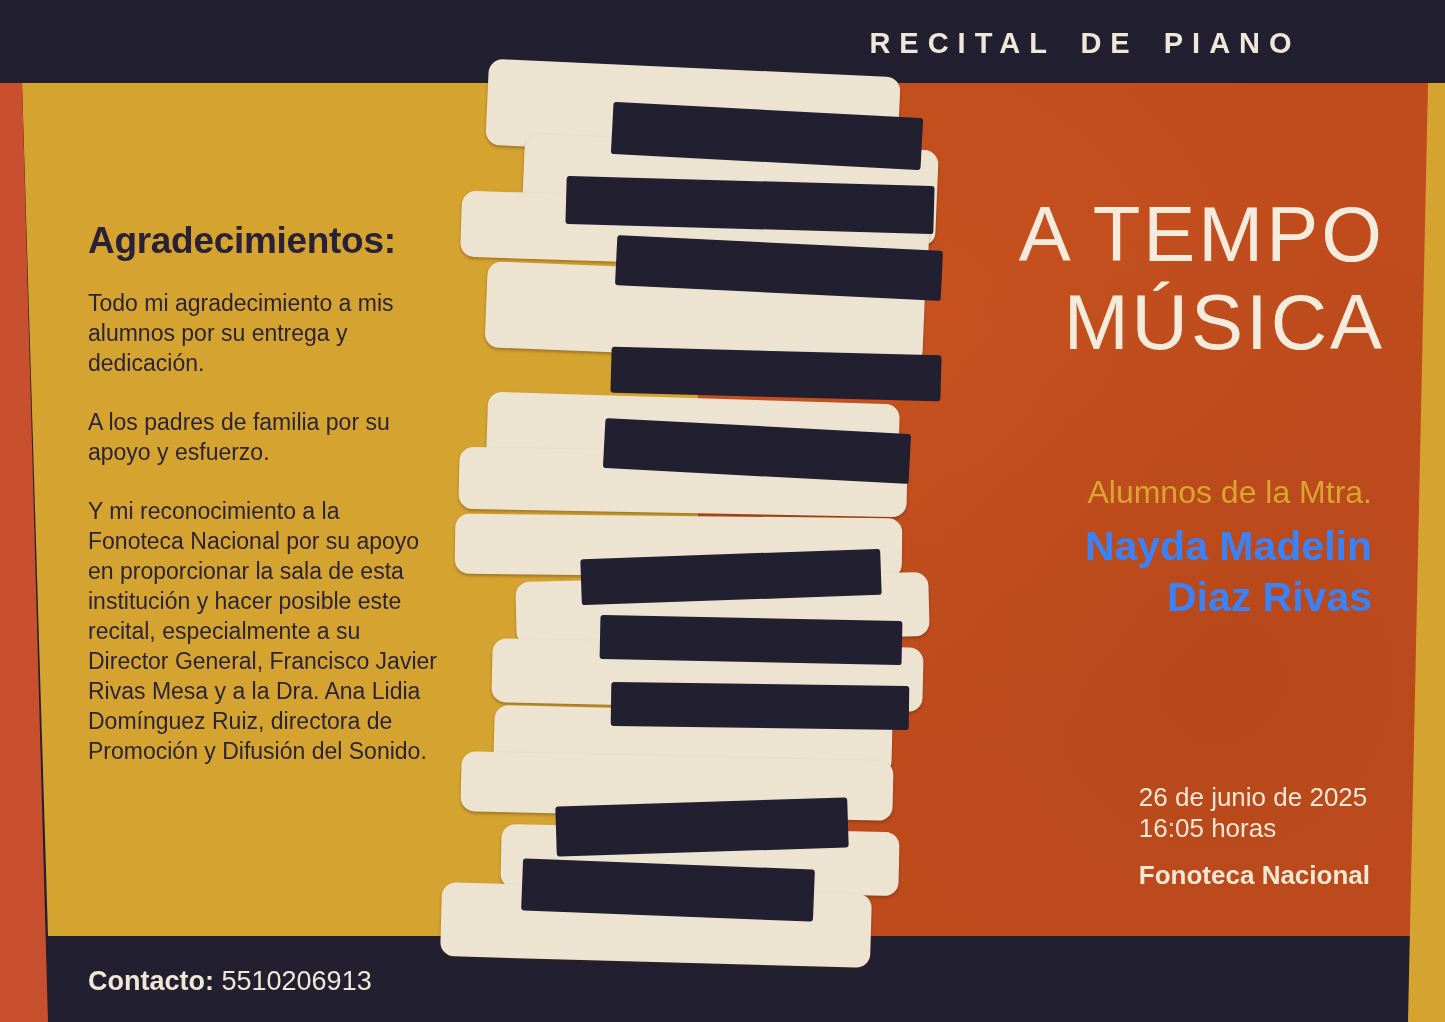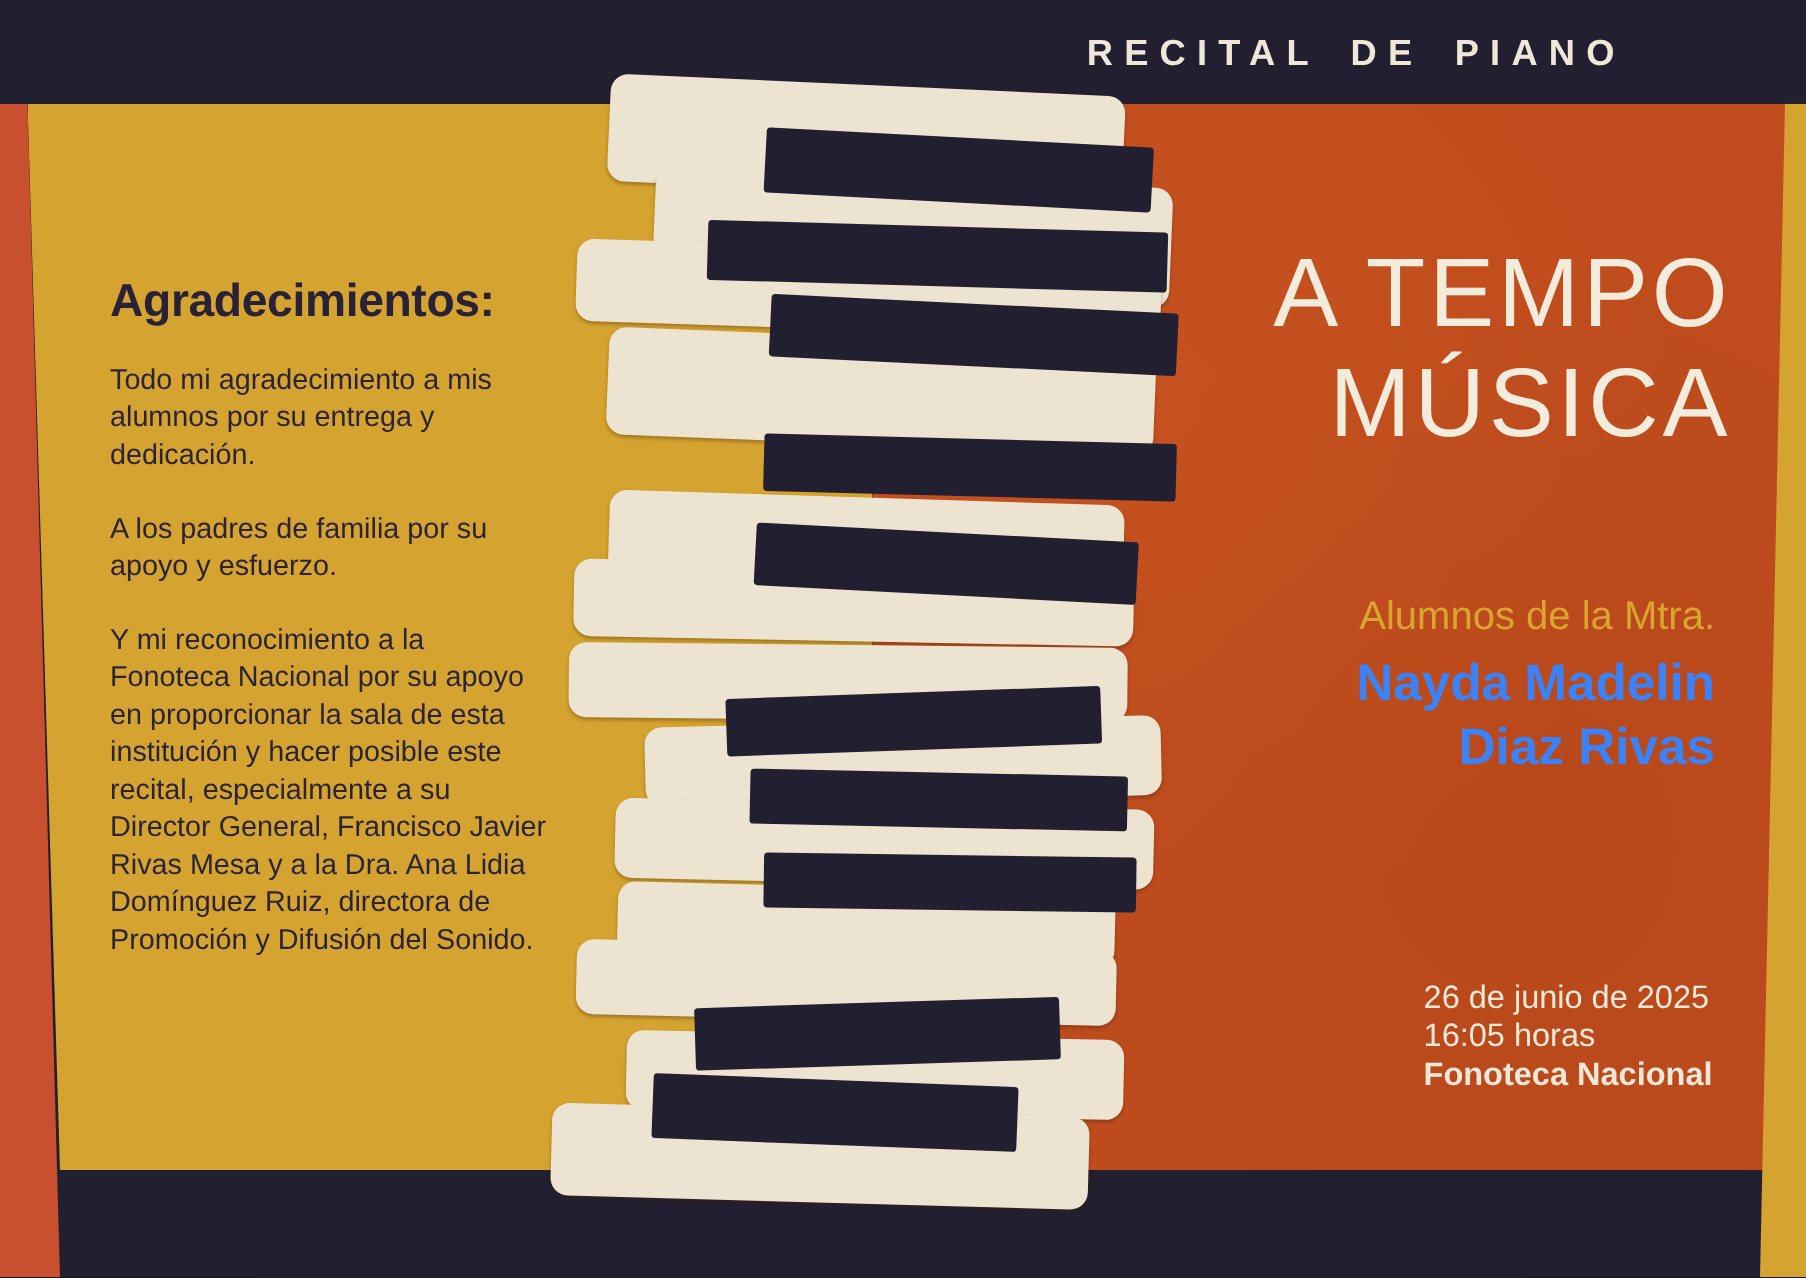--- a/index.html
+++ b/index.html
@@ -44,21 +44,21 @@
   .ack h1{margin:0 0 26px 0;font-size:37px;font-weight:bold;color:#292136;letter-spacing:-.3px;}
   .para{white-space:pre-line;font-size:23px;line-height:30px;margin:0 0 29px 0;}
   .event-title{
     right:60px;top:190px;text-align:right;color:#f3ecdc;
     font-size:78px;line-height:88px;font-weight:300;letter-spacing:3px;
   }
   .who{right:73px;top:474px;text-align:right;}
   .who .subtitle{color:#d9a52e;font-size:32px;margin:0 0 10px 0;}
   .who .name{color:#3b82f6;font-size:41px;line-height:51px;font-weight:bold;margin:0;}
   .when{right:75px;top:782px;text-align:left;color:#f0e8d6;font-size:26px;line-height:31px;}
-  .when .venue{font-weight:bold;}
+  .when .venue{font-weight:bold;margin-top:16px;}
   .contact{left:88px;top:966px;color:#efe8d7;font-size:27px;}
   .contact .lbl{font-weight:bold;}
 </style>
 </head>
 <body>
 
 <div class="page">
 
   <div class="panel-yellow"></div>
   <div class="panel-orange"></div>
@@ -124,14 +124,18 @@
     <p class="name">Nayda Madelin</p>
     <p class="name">Diaz Rivas</p>
   </div>
 
   <div class="txt when">
     <div>26 de junio de 2025</div>
     <div>16:05 horas</div>
     <div class="venue">Fonoteca Nacional</div>
   </div>
 
+  <div class="txt contact">
+    <span class="lbl">Contacto:</span>
+    <span>5510206913</span>
+  </div>
 
 </div>
 
 </body></html>

